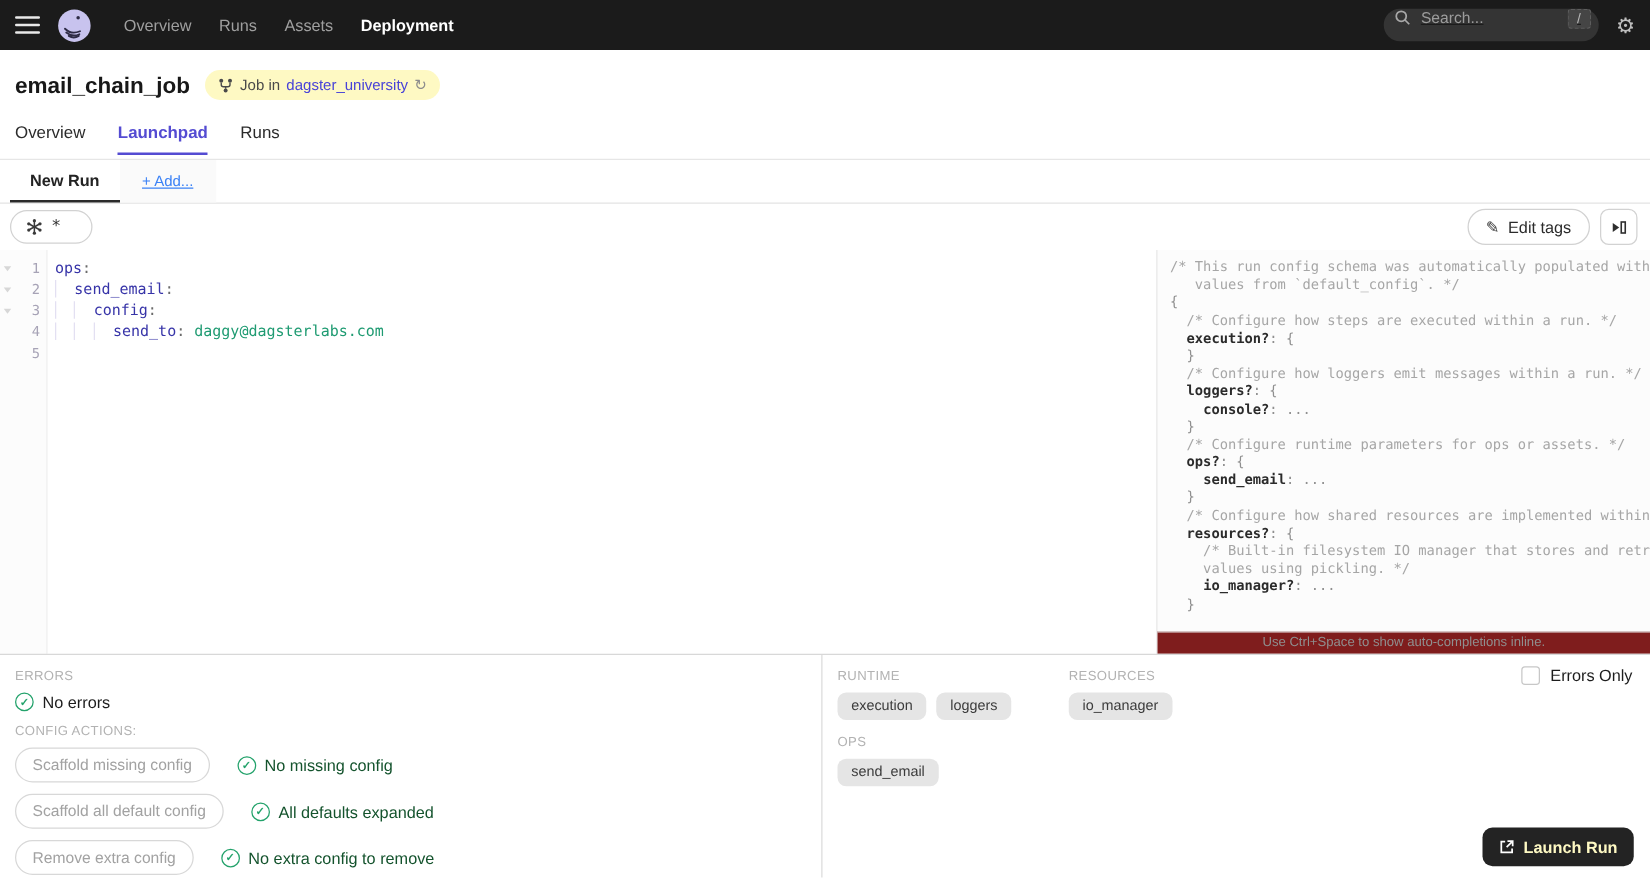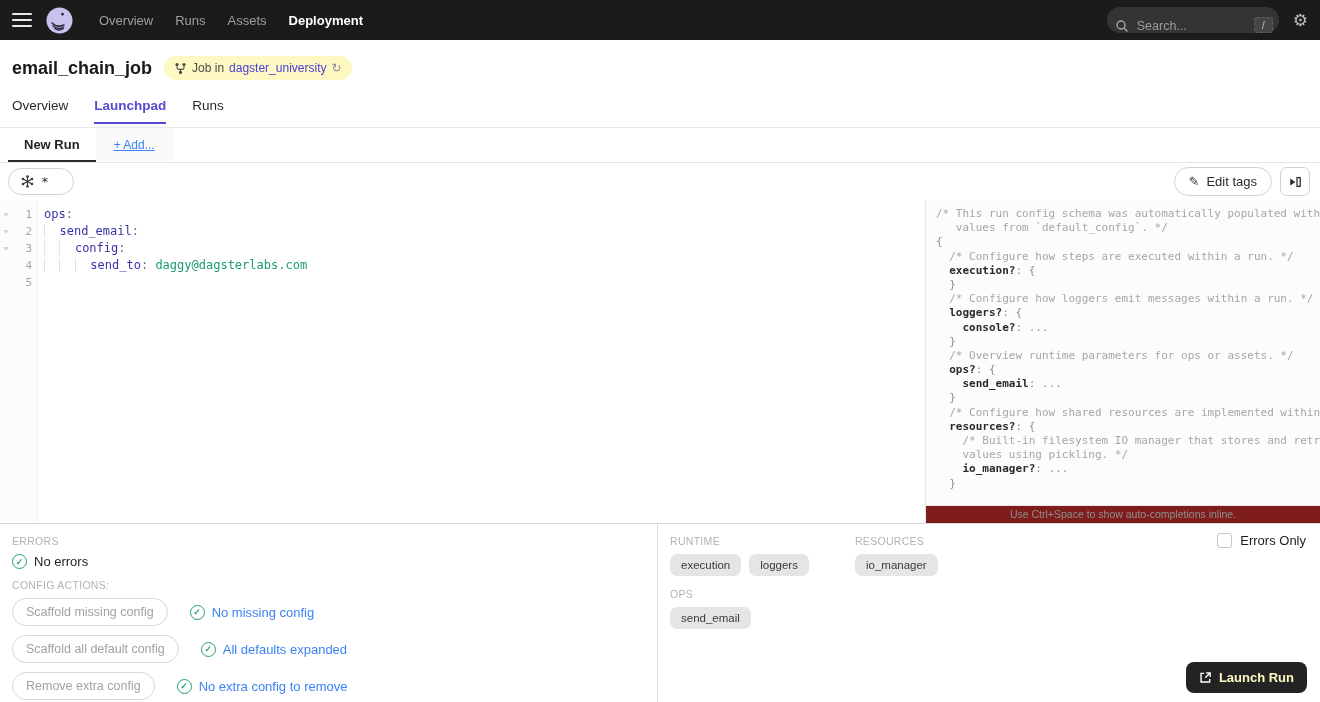--- a/index.html
+++ b/index.html
@@ -9,22 +9,22 @@
   
   .topnav { position:absolute; left:0; top:0; width:1320px; height:40px;
     background:#1b1b1b; display:flex; align-items:center; padding:0 12px; }
   .hamburger { width:20px; height:14px; display:flex; flex-direction:column;
     justify-content:space-between; cursor:pointer; margin-right:14px; }
   .hamburger span { display:block; height:2px; background:#e9e9e9; border-radius:1px; }
   .logo { width:27px; height:27px; margin-right:26px; cursor:pointer; }
   .nav-item { font-size:13px; color:#9f9f9f; margin-right:22px; cursor:pointer; }
   .nav-item.active { color:#ffffff; font-weight:bold; }
   .topnav-right { margin-left:auto; display:flex; align-items:center; gap:14px; }
-  .search-pill { display:flex; align-items:flex-end; gap:8px; background:#343434;
-    border-radius:13px; height:26px; width:172px; padding:0 6px 0 8px; cursor:text; }
+  .search-pill { display:flex; align-items:flex-start; gap:8px; background:#343434;
+    border-radius:13px; height:26px; width:172px; padding:0 6px 0 8px; cursor:text;text-decoration:underline; }
   .search-icon { width:14px; height:14px; flex:0 0 auto; }
   .search-text { flex:1; font-size:12.5px; color:#9c9c9c; }
   .kbd { font-size:11px; color:#b9b9b9; background:#454545; border:1px dashed #5d5d5d;
     border-radius:3px; padding:1px 7px; }
   .gear { font-size:17px; color:#bdbdbd; cursor:pointer; line-height:1; }
   .gear::before { content:"⚙"; }
 
   
   .header-block { position:absolute; left:0; top:40px; width:1320px; height:88px;
     background:#fff; border-bottom:1px solid #e6e6e6; }
@@ -102,21 +102,21 @@
   .bottom-right { flex:1; position:relative; padding:11px 12px; }
   .sect-label { font-size:10.5px; color:#b2b2b2; letter-spacing:.3px; margin-bottom:7px; }
   .status-line { display:flex; align-items:center; gap:7px; font-size:13px;
     color:#1d1d1d; margin-bottom:10px; }
   .check-circle { width:15px; height:15px; border:1.4px solid #23a26b; border-radius:50%;
     display:inline-flex; align-items:center; justify-content:center; flex:0 0 auto; }
   .check-circle::before { content:"✓"; font-size:9px; color:#23a26b; font-weight:bold; }
   .action-row { display:flex; align-items:center; gap:22px; margin-bottom:9px; }
   .pill-btn { border:1px solid #d8d8d8; background:#fff; border-radius:15px;
     padding:6px 13px; font-size:12.5px; color:#a2a2a2; font-family:inherit; cursor:default; }
-  .action-status { display:flex; align-items:center; gap:7px; font-size:13px; color:#3b82f6; }
+  .action-status { display:flex; align-items:center; gap:7px; font-size:13px; color:#14532d; }
 
   .tag-groups-row { display:flex; gap:46px; margin-bottom:12px; }
   .tag-list { display:flex; gap:8px; }
   .tag { background:#e5e5e5; border-radius:7px; padding:5px 11px; font-size:11.5px;
     color:#3b3b3b; cursor:pointer; }
   .errors-only { position:absolute; top:9px; right:14px; display:flex;
     align-items:center; gap:8px; }
   .checkbox { width:15px; height:15px; border:1px solid #c7c7c7; border-radius:3px;
     background:#fff; cursor:pointer; }
   .errors-only-label { font-size:13px; color:#1d1d1d; }
@@ -243,21 +243,21 @@
         <div class="cl"><span class="seg-c">/* This run config schema was automatically populated with default</span></div>
         <div class="cl"><span class="seg-c">   values from `default_config`. */</span></div>
         <div class="cl"><span class="seg-p">{</span></div>
         <div class="cl"><span class="seg-c">  /* Configure how steps are executed within a run. */</span></div>
         <div class="cl"><span class="seg-p">  </span><span class="seg-k">execution?</span><span class="seg-p">: {</span></div>
         <div class="cl"><span class="seg-p">  }</span></div>
         <div class="cl"><span class="seg-c">  /* Configure how loggers emit messages within a run. */</span></div>
         <div class="cl"><span class="seg-p">  </span><span class="seg-k">loggers?</span><span class="seg-p">: {</span></div>
         <div class="cl"><span class="seg-p">    </span><span class="seg-k">console?</span><span class="seg-p">: ...</span></div>
         <div class="cl"><span class="seg-p">  }</span></div>
-        <div class="cl"><span class="seg-c">  /* Overview runtime parameters for ops or assets. */</span></div>
+        <div class="cl"><span class="seg-c">  /* Configure runtime parameters for ops or assets. */</span></div>
         <div class="cl"><span class="seg-p">  </span><span class="seg-k">ops?</span><span class="seg-p">: {</span></div>
         <div class="cl"><span class="seg-p">    </span><span class="seg-k">send_email</span><span class="seg-p">: ...</span></div>
         <div class="cl"><span class="seg-p">  }</span></div>
         <div class="cl"><span class="seg-c">  /* Configure how shared resources are implemented within a run. */</span></div>
         <div class="cl"><span class="seg-p">  </span><span class="seg-k">resources?</span><span class="seg-p">: {</span></div>
         <div class="cl"><span class="seg-c">    /* Built-in filesystem IO manager that stores and retrieves</span></div>
         <div class="cl"><span class="seg-c">    values using pickling. */</span></div>
         <div class="cl"><span class="seg-p">    </span><span class="seg-k">io_manager?</span><span class="seg-p">: ...</span></div>
         <div class="cl"><span class="seg-p">  }</span></div>
       </div>

